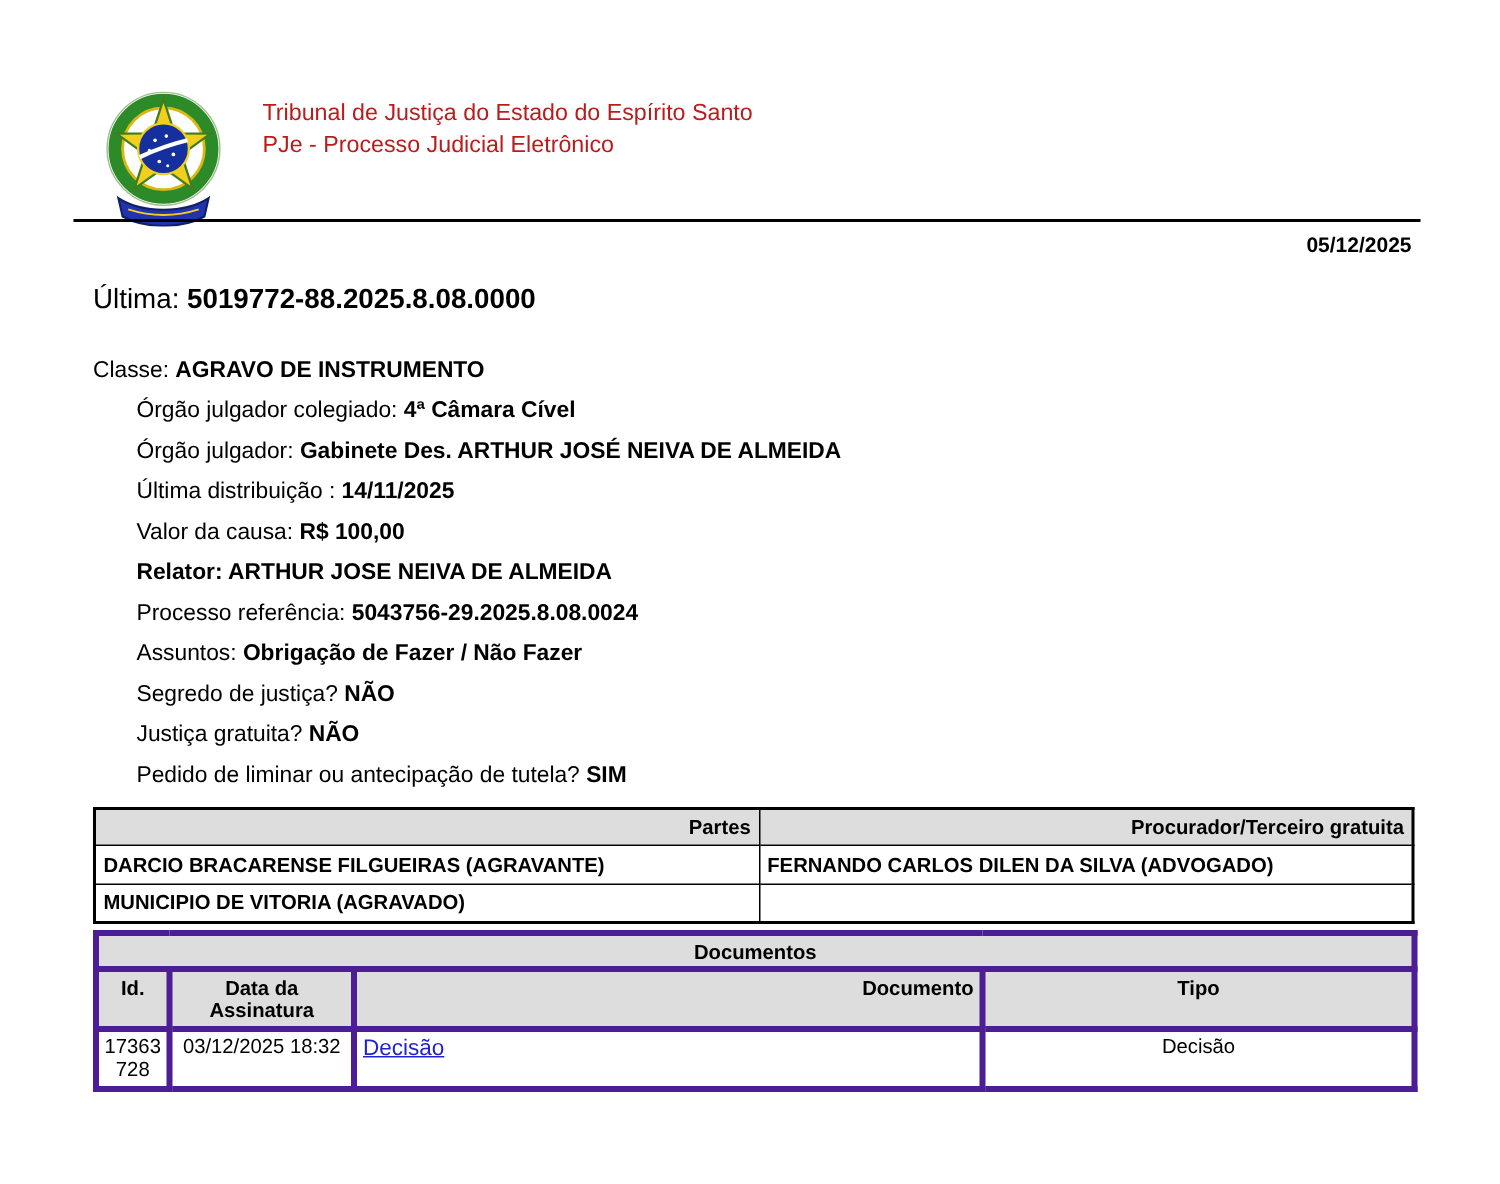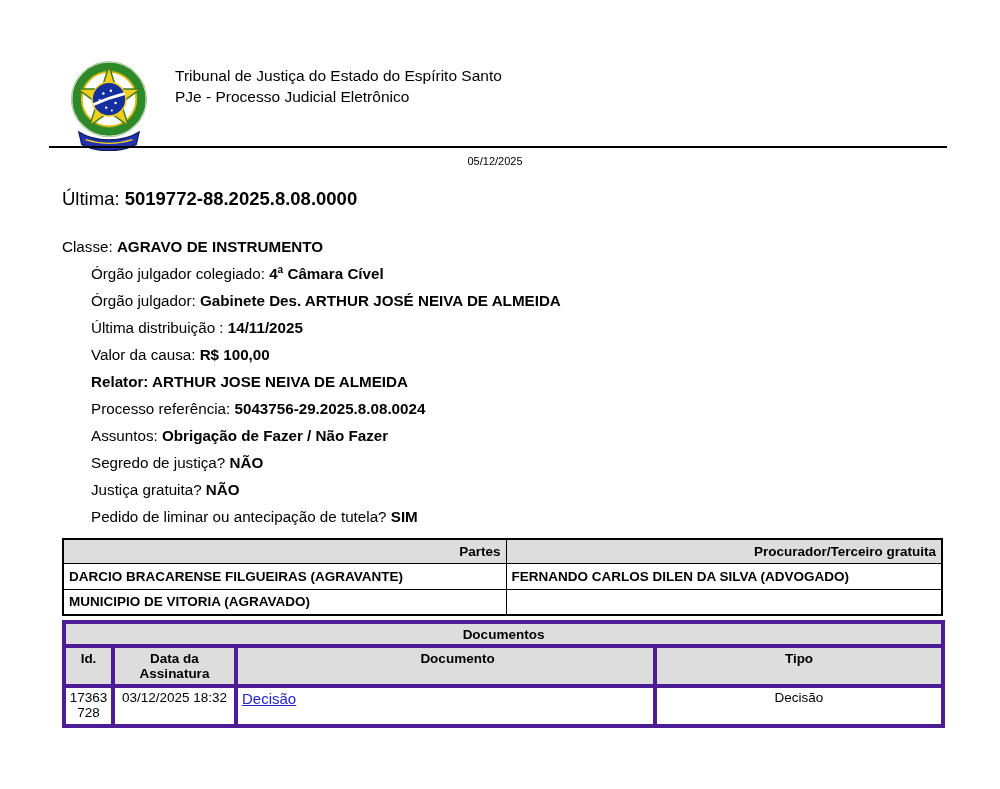--- a/index.html
+++ b/index.html
@@ -2,41 +2,41 @@
 <html><head>
 <meta charset="utf-8">
 <style>
   * { margin:0; padding:0; box-sizing:border-box; }
   html,body { background:#fff; }
   .page {
     position:relative; width:1000px; height:789px; background:#ffffff;
     font-family:"Liberation Sans", sans-serif; color:#000; overflow:hidden;
   }
   .logo { position:absolute; left:62px; top:53px; width:94px; height:98px; }
-  .header-text { position:absolute; left:175px; top:65px; font-size:15.5px; line-height:21px; font-weight:400; color:#000000; }
+  .header-text { position:absolute; left:175px; top:65px; font-size:15.5px; line-height:21px; font-weight:400; color:#b91c1c; }
   .rule { position:absolute; left:49px; top:146px; width:898px; height:2px; background:#000; }
-  .print-date { position:absolute; left:49px; top:155px; width:892px; text-align:center; font-size:11px; }
+  .print-date { position:absolute; left:49px; top:155px; width:892px; text-align:right; font-size:14px;font-weight:bold; }
   .case-number { position:absolute; left:62px; top:188px; font-size:18.5px; }
   .case-number .val { font-weight:bold; }
   .case-details { position:absolute; left:62px; top:233px; font-size:15.2px; }
   .detail-line { height:27px; line-height:27px; white-space:nowrap; }
   .detail-line.indent { padding-left:5px;margin-left:24px; }
   .detail-line .val { font-weight:bold; }
   .detail-line.bold-all .lbl { font-weight:bold; }
   table { border-collapse:collapse; table-layout:fixed; }
   .partes-table, .docs-table { border:2px solid #000; background:#fff; }
   .partes-table { position:absolute; left:62px; top:538px; width:879px; }
   .partes-table th, .partes-table td { border:1px solid #000; font-size:13.5px; padding:2px 5px; }
   .partes-table th { background:#ddd; text-align:right; height:24px; font-weight:bold; }
   .partes-table td { font-weight:bold; height:26px; text-align:left; }
   .docs-table { position:absolute; left:62px; top:620px; width:879px; }
   .docs-table th, .docs-table td { border:4px solid #4c1d95; font-size:13.5px; }
   .docs-title-cell { background:#ddd; height:24px; text-align:center; font-weight:bold; padding:2px; }
   .docs-head th { background:#ddd; height:23px; vertical-align:top; padding:3px 4px; text-align:center; font-weight:bold; }
-  .docs-head th.left { text-align:center;padding-left:28px; }
+  .docs-head th.left { text-align:right;padding-left:28px; }
   .docs-table td { vertical-align:top; padding:2px 3px; height:40px; background:#fff; }
   td.id-cell { text-align:center; word-break:break-all; }
   td.date-cell { text-align:center; white-space:nowrap; }
   td.doc-cell { text-align:left; font-size:15px; padding-left:4px; }
   td.tipo-cell { text-align:center; }
   a.doc-link { text-decoration:underline; cursor:pointer; }
 </style>
 </head>
 <body>
 

